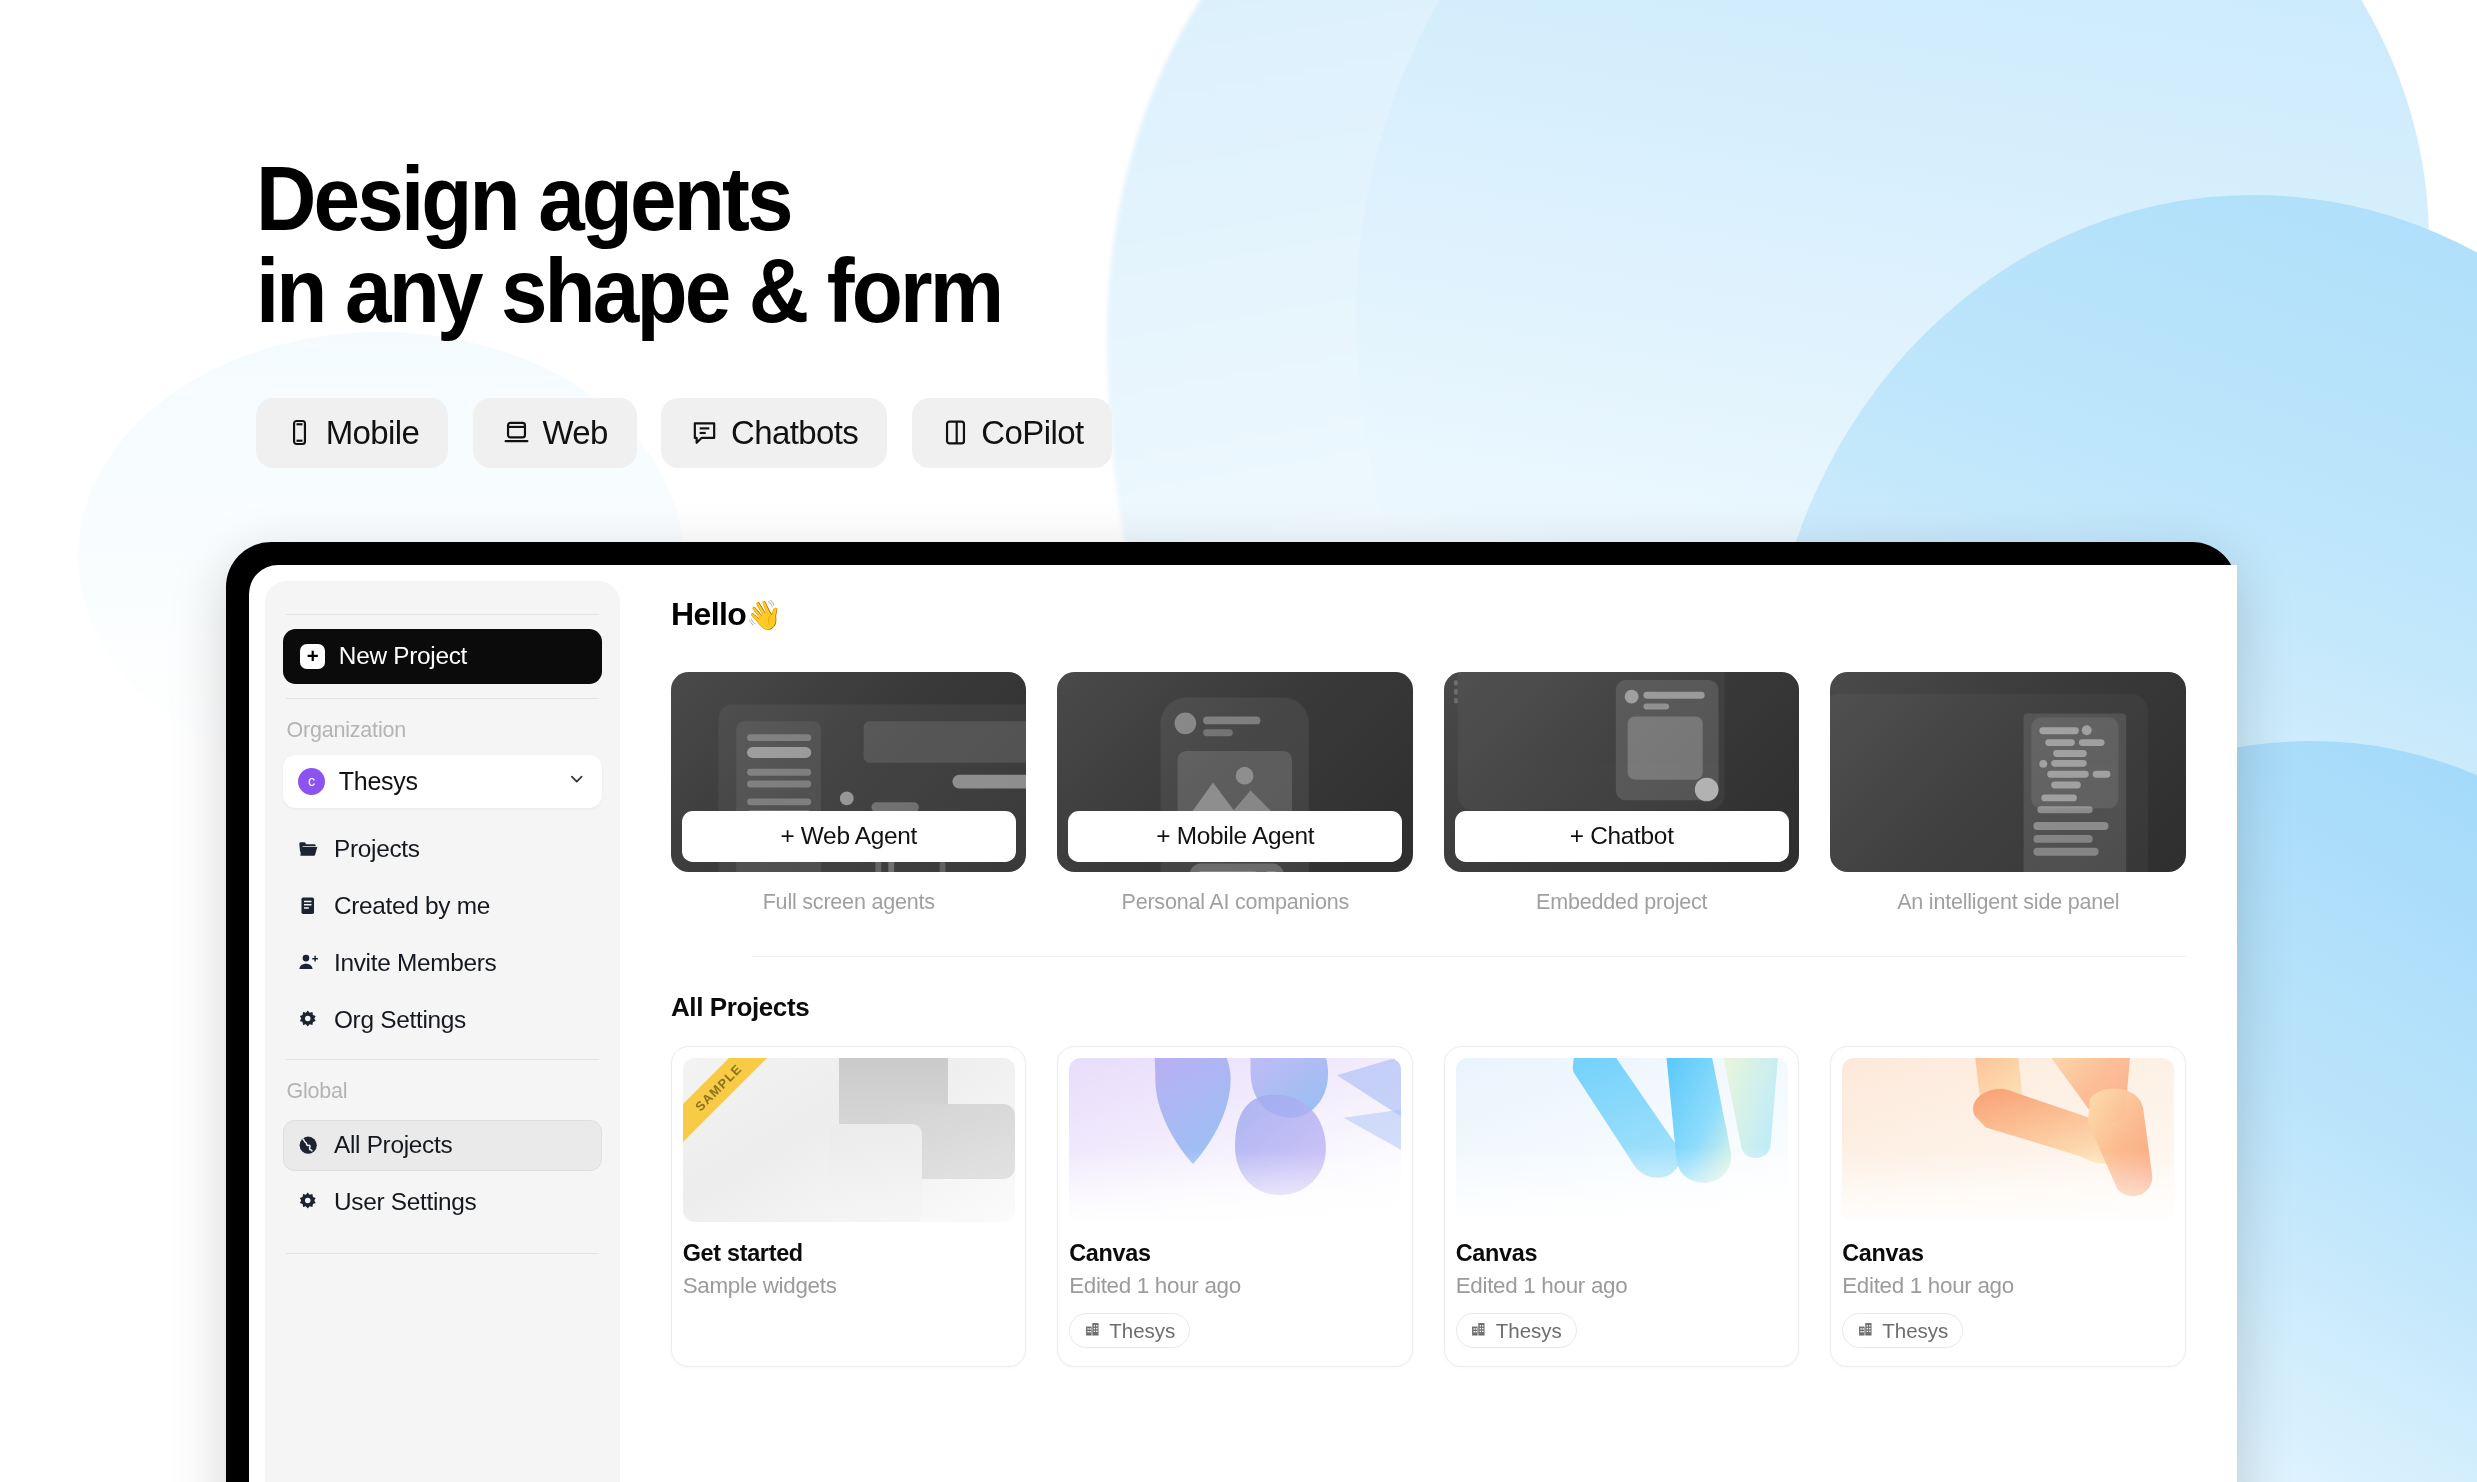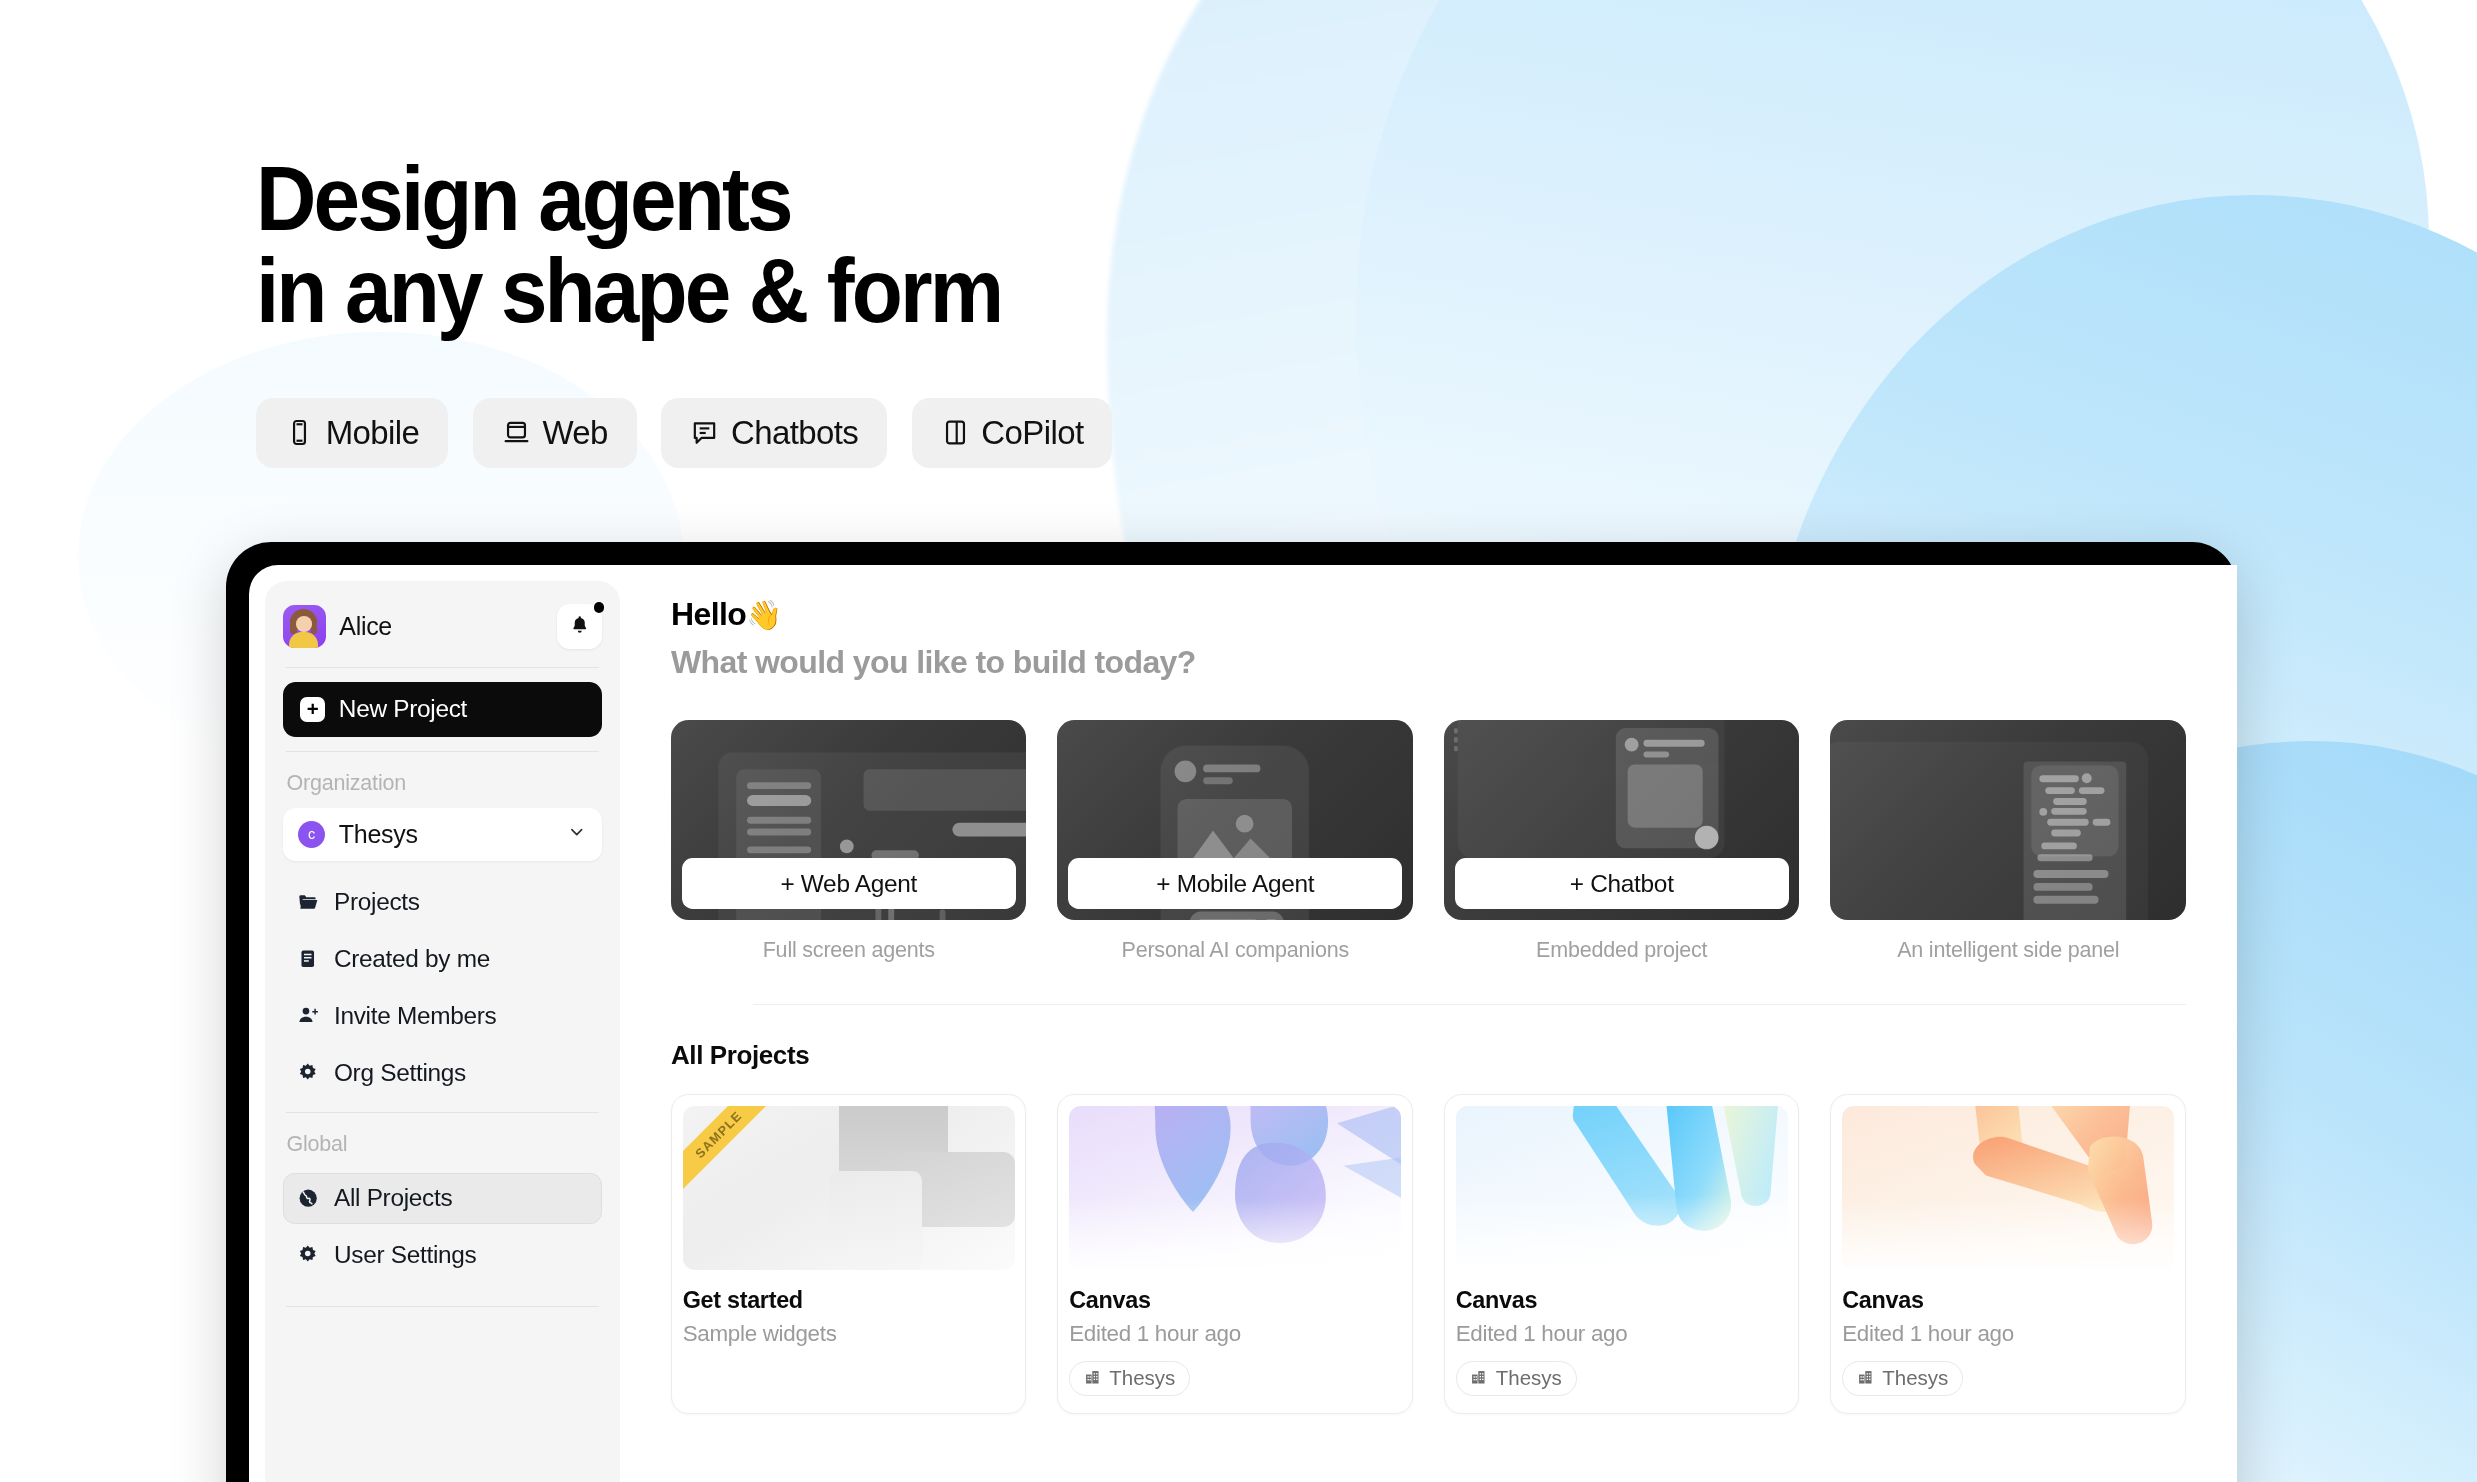--- a/index.html
+++ b/index.html
@@ -269,41 +269,20 @@
       </div>
 
     </div>
   </div>
 
   <div class="device">
     <div class="screen">
 
       <div class="sidebar">
 
-        <div class="sb-user">
-          <div class="sb-user-left">
-            <div class="avatar">
-              <div class="hair"></div>
-                <div class="hair2"></div>
-                <div class="hair3"></div>
-              <div class="face"></div>
-                <div class="body"></div>
-            </div>
-            <span class="sb-username">Alice</span>
-          </div>
-          <div class="bell-btn">
-            <span>
-              <svg width="21.5" height="21.5" viewBox="0 0 24 24" fill="#111">
-                <path d="M12 2.6a1.3 1.3 0 0 1 1.3 1.3v.6a5.6 5.6 0 0 1 4.3 5.4v3.3l1.5 2.6a.8.8 0 0 1-.7 1.2H5.6a.8.8 0 0 1-.7-1.2l1.5-2.6V9.9a5.6 5.6 0 0 1 4.3-5.4v-.6A1.3 1.3 0 0 1 12 2.6z"></path>
-                <path d="M9.8 18.6h4.4a2.2 2.2 0 0 1-4.4 0z"></path>
-              </svg>
-            </span>
-            <span class="bell-dot"></span>
-          </div>
-        </div>
 
         <div class="sb-divider"></div>
 
         <div class="new-project">
           <span class="np-icon">+</span>
           <span>New Project</span>
         </div>
 
         <div class="sb-divider"></div>
 
@@ -387,21 +366,20 @@
         </div>
 
         <div class="sb-divider" style="margin-top:25px"></div>
       </div>
 
       <div class="main">
 
         <div class="greet">
           <span>Hello</span><span class="wave">👋</span>
         </div>
-        <div class="subgreet">What would you like to build today?</div>
 
         <div class="agent-row">
 
           <div class="agent-col">
             <div class="agent-card">
               <svg class="wire" viewBox="0 0 360 238" preserveAspectRatio="none">
                 <rect x="48" y="33" width="330" height="220" rx="14" fill="#ffffff" opacity="0.055" stroke="#ffffff" stroke-opacity="0.16" stroke-width="2"></rect>
                 <rect x="66" y="50" width="86" height="195" rx="8" fill="#ffffff" opacity="0.075"></rect>
                 <rect x="77" y="63" width="65" height="7" rx="3.5" fill="#ffffff" opacity="0.26"></rect>
                 <rect x="77" y="76" width="65" height="11" rx="5.5" fill="#ffffff" opacity="0.42"></rect>

